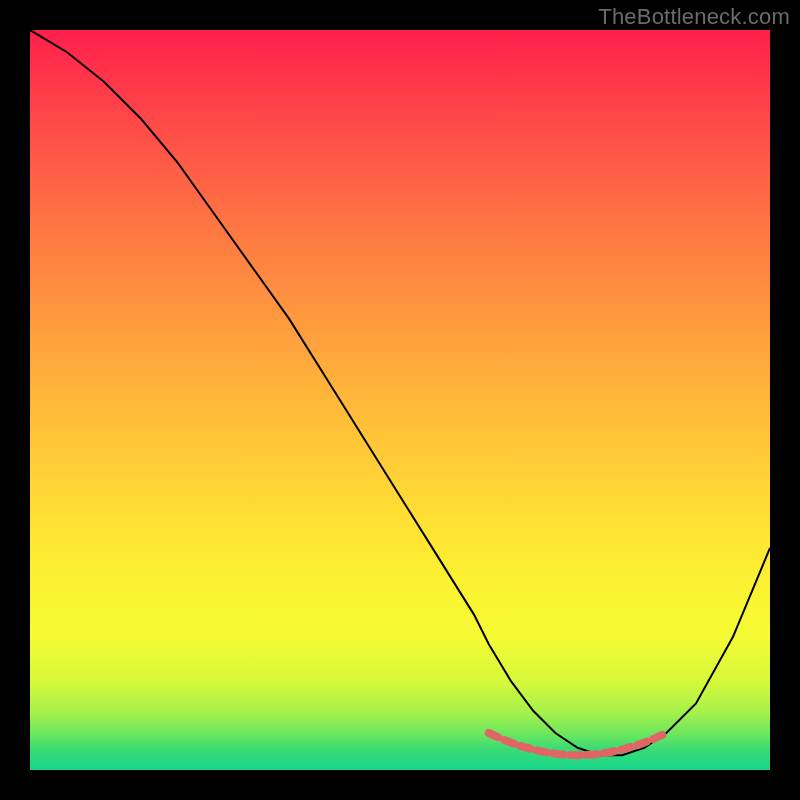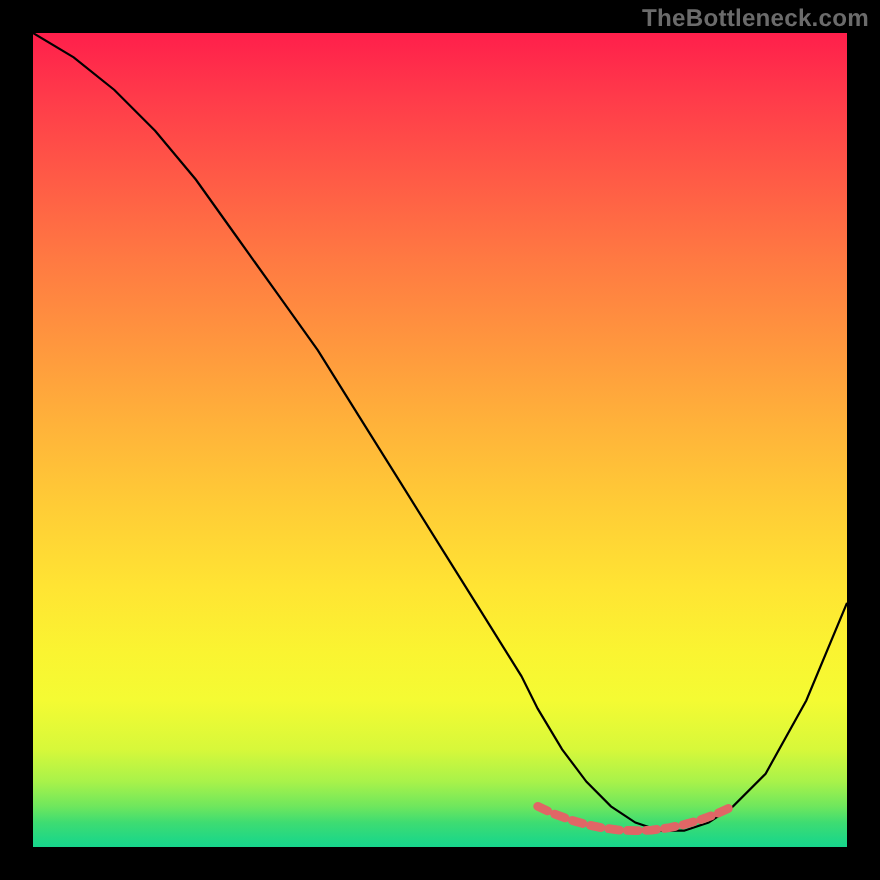--- a/index.html
+++ b/index.html
@@ -16,21 +16,21 @@
     width: 800px;
     height: 800px;
     background: #000;
   }
   .watermark {
     position: absolute;
     top: 4px;
     right: 10px;
     color: #6b6b6b;
     font-size: 22px;
-    font-weight: 700;
+    font-weight: 400;
     letter-spacing: 0.2px;
     z-index: 5;
   }
   .plot-area {
     position: absolute;
     left: 30px;
     top: 30px;
     width: 740px;
     height: 740px;
     overflow: hidden;

